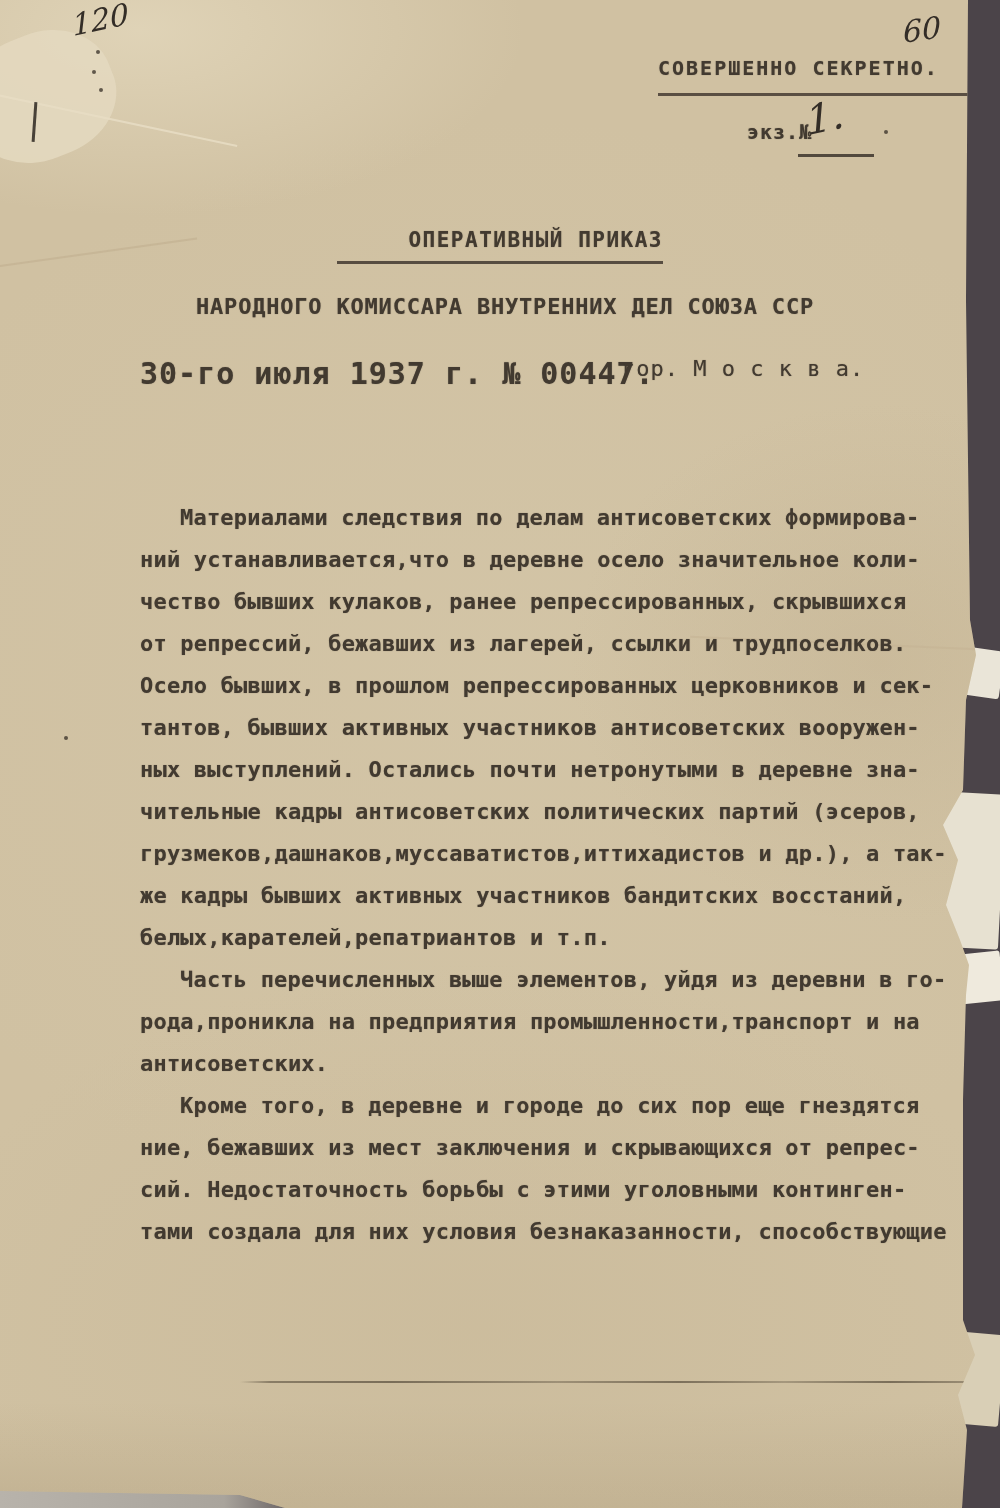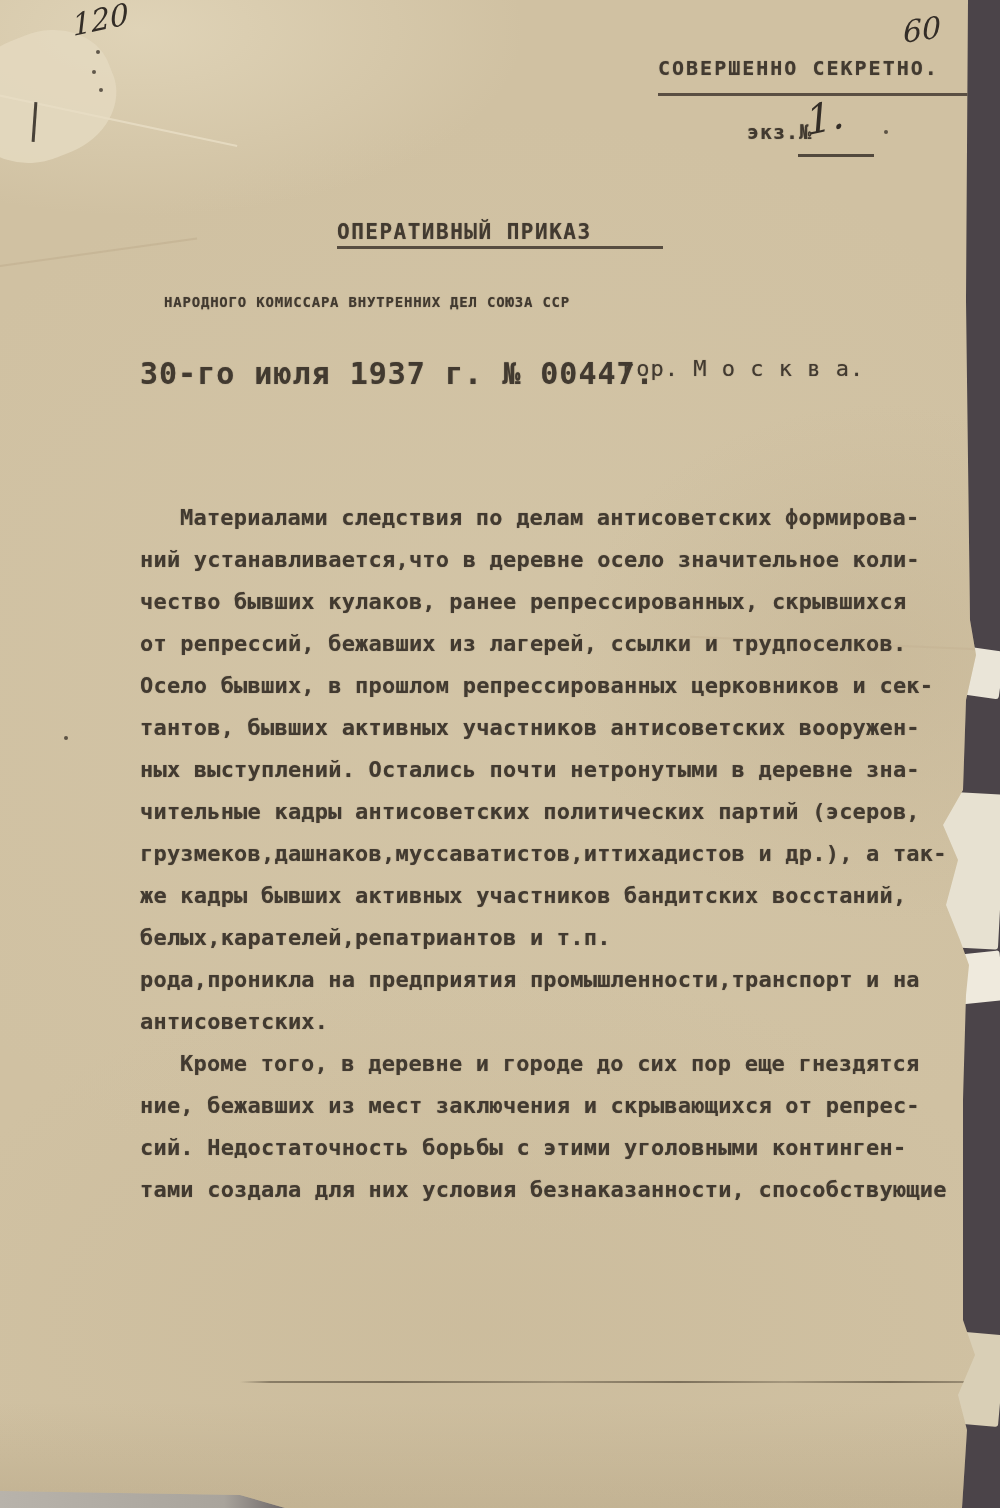--- a/index.html
+++ b/index.html
@@ -36,23 +36,23 @@
   .speck{position:absolute;width:4px;height:4px;border-radius:50%;background:rgba(52,45,38,.75);}
   
   .typed{position:absolute;color:#423a30;text-shadow:0 0 1px rgba(62,54,45,.55);white-space:nowrap;}
   .hand{position:absolute;font-family:"DejaVu Serif","Liberation Serif",serif;font-style:italic;
         color:#332d27;white-space:nowrap;}
   .classification{left:658px;top:56px;width:336px;text-align:left;font-size:20px;font-weight:bold;
         letter-spacing:2px;padding-bottom:13px;border-bottom:3px solid rgba(56,48,40,.78);}
   .copy-label{left:747px;top:120px;font-size:20px;font-weight:bold;letter-spacing:1px;text-align:center;}
   .copy-number{left:806px;top:94px;font-size:40px;transform:rotate(-12deg) skewX(-6deg);}
   .copy-underline{position:absolute;left:798px;top:154px;width:76px;height:3px;background:rgba(50,43,36,.8);}
-  .doc-title{left:337px;top:220px;width:326px;text-align:left;font-size:21px;font-weight:bold;
-        letter-spacing:1.5px;padding-bottom:2px;border-bottom:3px solid rgba(56,48,40,.8);}
-  .issuer{left:164px;top:294px;font-size:14px;font-weight:bold;letter-spacing:0.8px;text-align:center;}
+  .doc-title{left:337px;top:228px;width:326px;text-align:right;font-size:21px;font-weight:bold;
+        letter-spacing:1.5px;padding-bottom:9px;border-bottom:3px solid rgba(56,48,40,.8);}
+  .issuer{left:196px;top:294px;font-size:22px;font-weight:bold;letter-spacing:0.8px;text-align:center;}
   .dateline{left:140px;top:356px;font-size:30px;font-weight:bold;letter-spacing:1px;}
   .cityline{left:622px;top:356px;font-size:22px;font-weight:normal;letter-spacing:1px;}
   .hw-topleft{left:72px;top:2px;font-size:30px;transform:rotate(-12deg) skewX(-8deg);}
   .hw-pagenum{left:903px;top:12px;font-size:30px;transform:rotate(-8deg) skewX(-6deg);}
   .ink-stroke{position:absolute;left:33px;top:102px;width:3px;height:40px;
         background:rgba(45,39,33,.85);transform:rotate(4deg);}
   .body{position:absolute;left:140px;top:497px;width:830px;font-size:22px;font-weight:bold;
         letter-spacing:0.2px;color:#423a30;}
   .line{height:42px;line-height:42px;white-space:nowrap;text-shadow:0 0 1px rgba(62,54,45,.5);}
   .line.indent{padding-left:40px;}
@@ -108,20 +108,21 @@
       <div class="line">ний устанавливается,что в деревне осело значительное коли-</div>
       <div class="line">чество бывших кулаков, ранее репрессированных, скрывшихся</div>
       <div class="line">от репрессий, бежавших из лагерей, ссылки и трудпоселков.</div>
       <div class="line">Осело бывших, в прошлом репрессированных церковников и сек-</div>
       <div class="line">тантов, бывших активных участников антисоветских вооружен-</div>
       <div class="line">ных выступлений. Остались почти нетронутыми в деревне зна-</div>
       <div class="line">чительные кадры антисоветских политических партий (эсеров,</div>
       <div class="line">грузмеков,дашнаков,муссаватистов,иттихадистов и др.), а так-</div>
       <div class="line">же кадры бывших активных участников бандитских восстаний,</div>
       <div class="line">белых,карателей,репатриантов и т.п.</div>
+      <div class="line indent">Часть перечисленных выше элементов, уйдя из деревни в го-</div>
       <div class="line">рода,проникла на предприятия промышленности,транспорт и на</div>
       <div class="line">антисоветских.</div>
       <div class="line indent">Кроме того, в деревне и городе до сих пор еще гнездятся</div>
       <div class="line">ние, бежавших из мест заключения и скрывающихся от репрес-</div>
       <div class="line">сий. Недостаточность борьбы с этими уголовными континген-</div>
       <div class="line">тами создала для них условия безнаказанности, способствующие</div>
     </div>
 
     <div class="pencil-line"></div>
 

